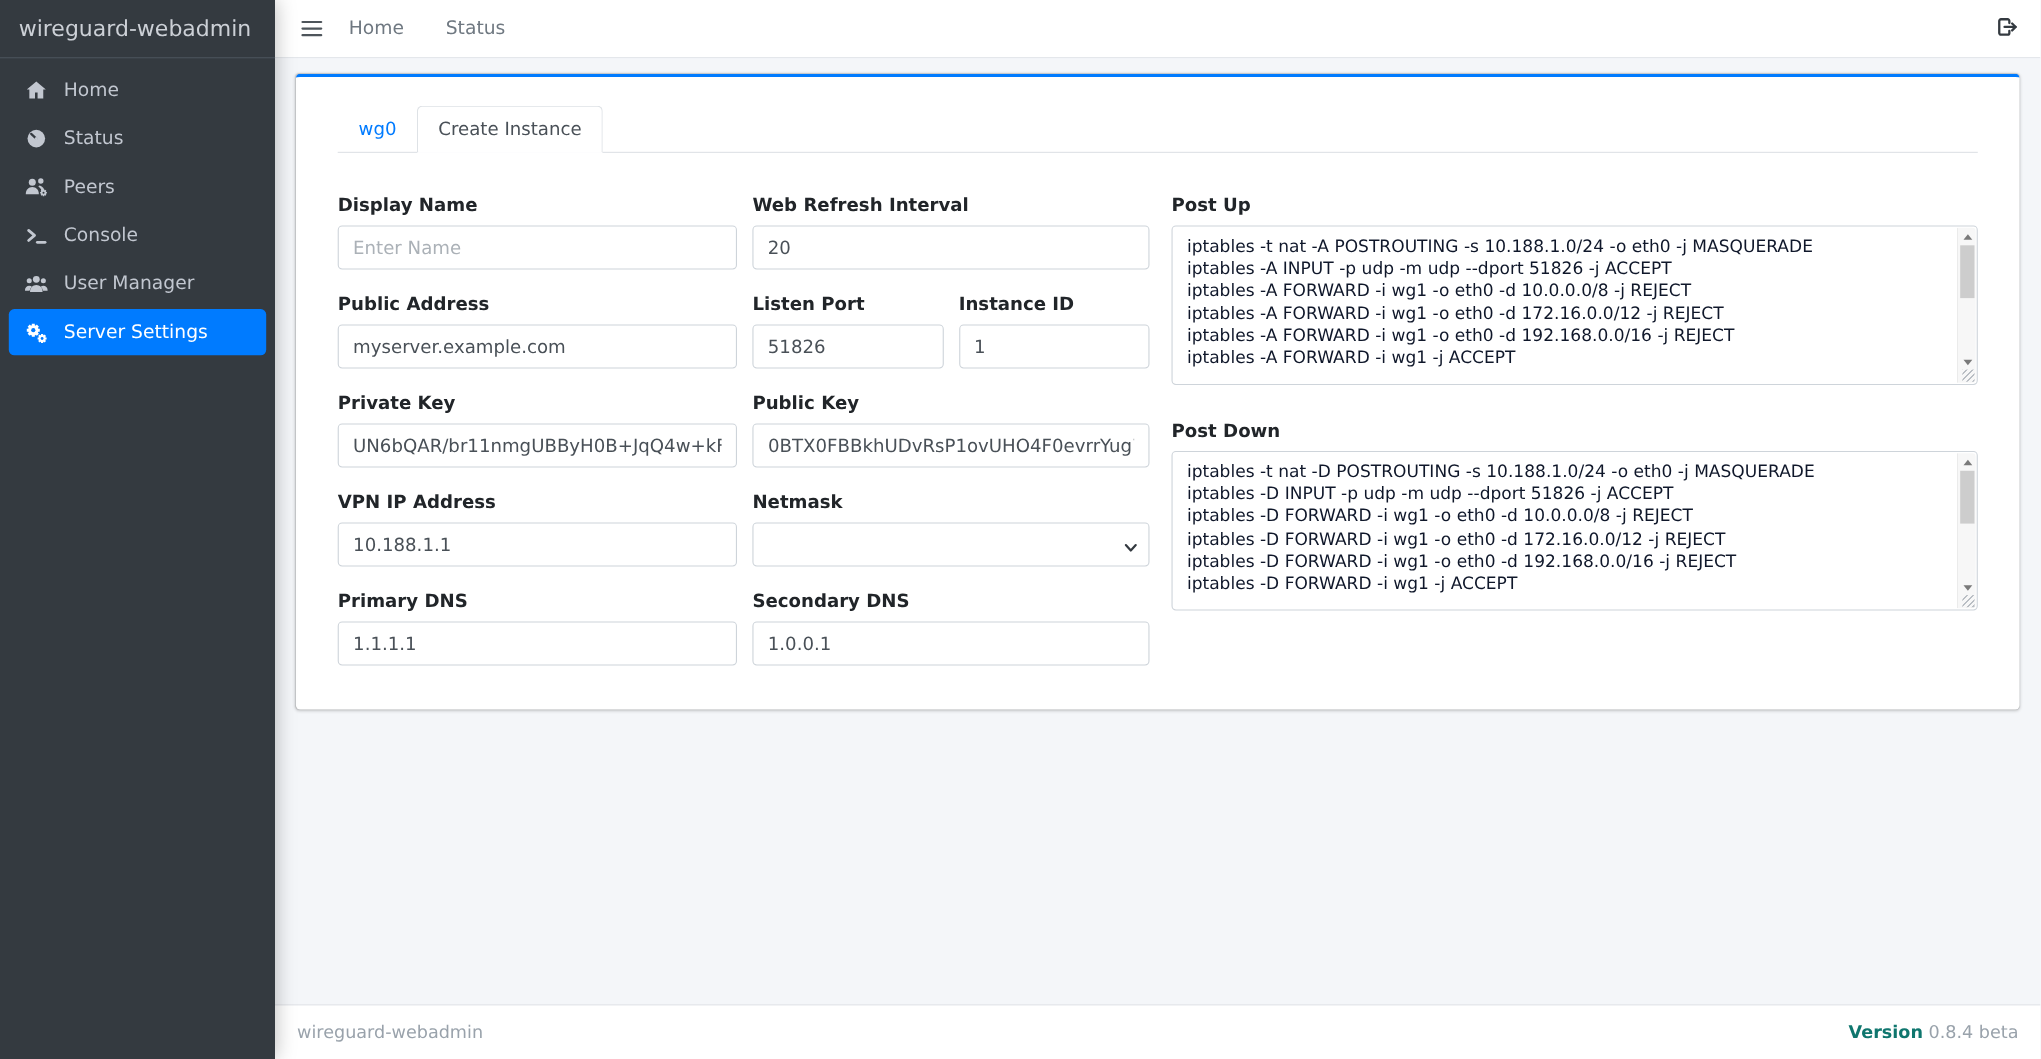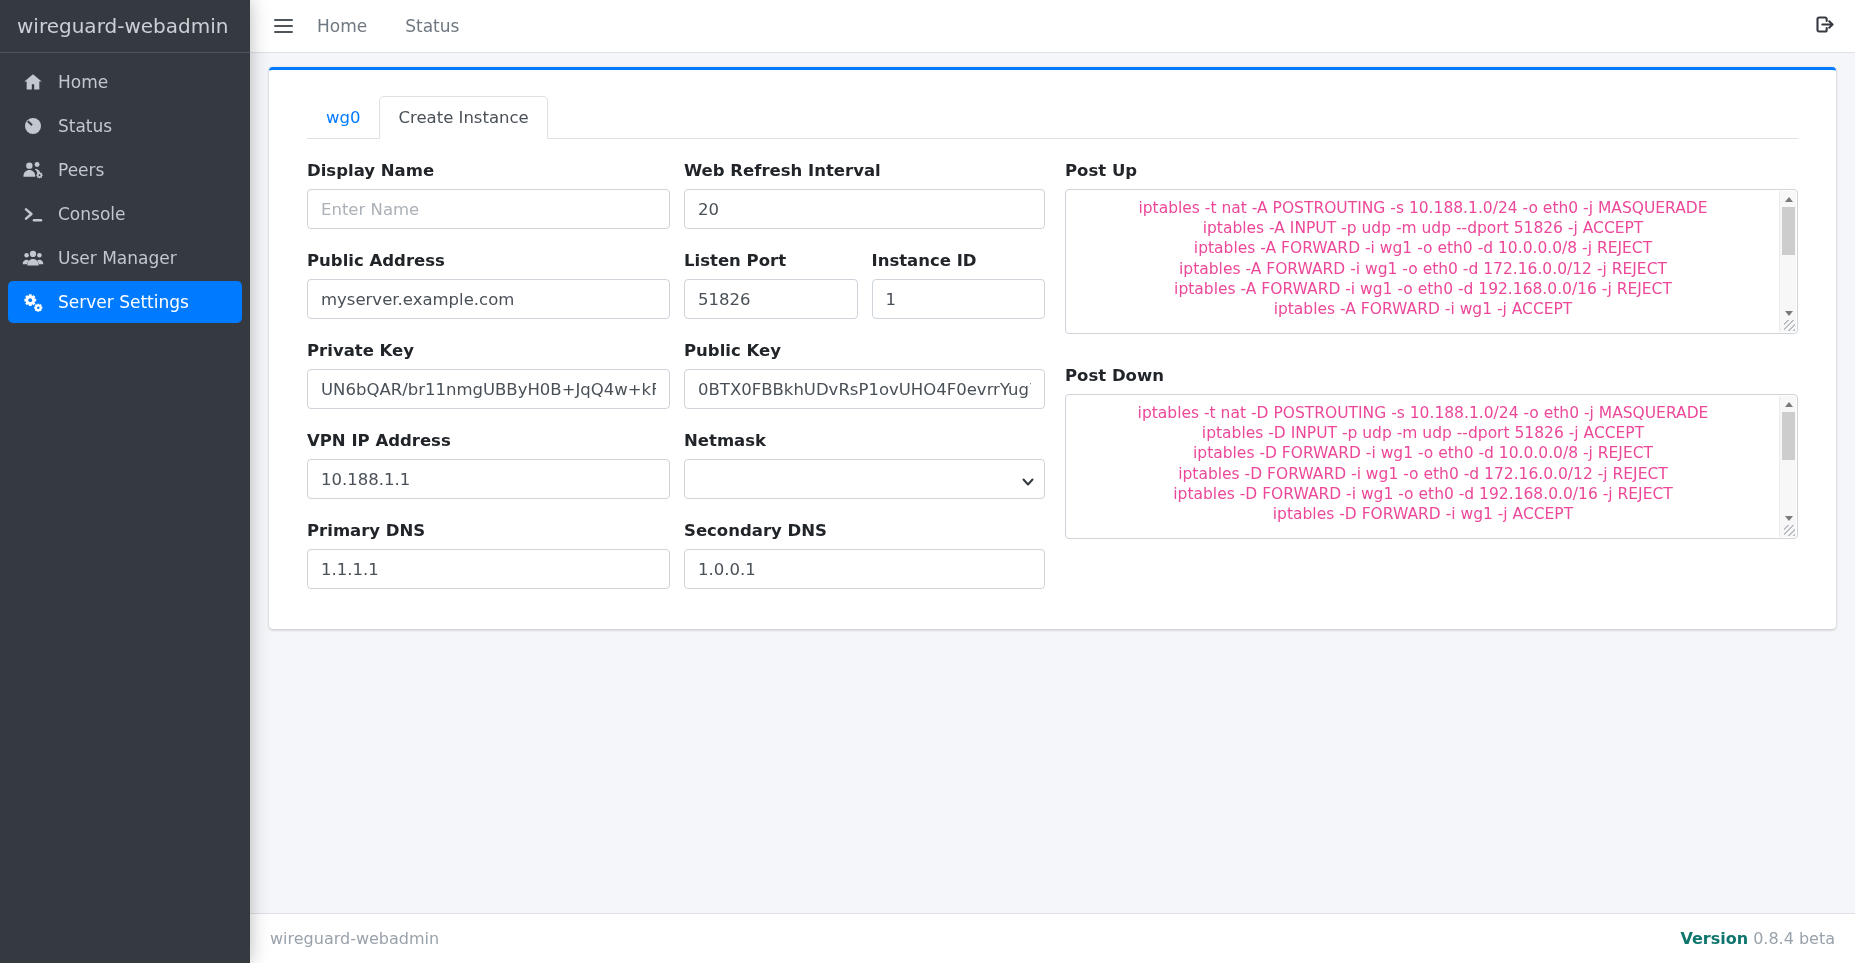--- a/index.html
+++ b/index.html
@@ -38,40 +38,40 @@
   
   .card { background:#fff; border-top:3px solid #007bff; border-radius:4px;
     box-shadow:0 0 1px rgba(0,0,0,.125), 0 1px 3px rgba(0,0,0,.2); padding-bottom:18px; }
   .card-body { padding:26px 38px 0 38px; }
   .tabs { display:flex; border-bottom:1px solid #dee2e6; }
   .tab { padding:11px 18px; font-size:16.5px; border:1px solid transparent; cursor:pointer;
     border-radius:5px 5px 0 0; margin-bottom:-1px; }
   .tab.inactive { color:#007bff; }
   .tab.active { color:#495057; background:#fff; border-color:#dee2e6 #dee2e6 #fff #dee2e6; }
 
-  .form-grid { display:flex; margin-top:22px; }
+  .form-grid { display:flex; margin-top:38px; }
   .col1 { width:363px; margin-right:14px; }
   .col2 { width:361px; margin-right:20px; }
   .col3 { flex:1; min-width:0; }
   .group { margin-bottom:22px; }
   .group label { display:block; font-weight:bold; font-size:16.5px; color:#212529; margin-bottom:9px; }
   .row2 { display:flex; gap:14px; }
   .row2 .group { flex:1; min-width:0; }
   .form-control { display:block; width:100%; height:36px; padding:19px 13px; font-size:16.5px;
     color:#495057; background:#fff; border:1px solid #ced4da; border-radius:4px; outline:none;
     font-family:inherit; }
   .form-control::placeholder { color:#abb1b7; }
   .select-wrap { position:relative; }
   select.form-control { appearance:none; -webkit-appearance:none; padding-right:32px; cursor:pointer; }
   .select-chevron { position:absolute; right:11px; top:12px; pointer-events:none; color:#343a40; }
 
   .textarea-wrap { position:relative; border:1px solid #ced4da; border-radius:4px; height:145px; background:#fff; }
   .textarea-wrap textarea { display:block; width:100%; height:100%; border:none; resize:none; outline:none;
-    padding:8px 30px 8px 13px; font-family:inherit; font-size:15.5px; line-height:20.2px; color:#ec4899;
-    overflow:hidden; background:transparent; border-radius:4px;text-align:center; }
+    padding:8px 30px 8px 13px; font-family:inherit; font-size:15.5px; line-height:20.2px; color:#0f172a;
+    overflow:hidden; background:transparent; border-radius:4px; }
   .fake-scrollbar { position:absolute; top:1px; right:1px; bottom:1px; width:17px;
     background:#f7f7f7; border-left:1px solid #ebebeb; border-radius:0 3px 3px 0; cursor:pointer; }
   .sb-arrow { position:absolute; left:0; width:17px; height:14px; display:flex; align-items:center; justify-content:center; }
   .sb-up { top:1px; } .sb-down { bottom:12px; }
   .sb-up::after { content:""; border-left:4px solid transparent; border-right:4px solid transparent; border-bottom:5px solid #7a7a7a; }
   .sb-down::after { content:""; border-left:4px solid transparent; border-right:4px solid transparent; border-top:5px solid #7a7a7a; }
   .sb-thumb { position:absolute; left:2px; top:16px; width:13px; height:48px; background:#cdcdcd; }
   .grip { position:absolute; right:2px; bottom:2px; width:11px; height:11px;
     background:repeating-linear-gradient(135deg, transparent 0 2.4px, #b9bec4 2.4px 3.8px); cursor:se-resize; }
 

